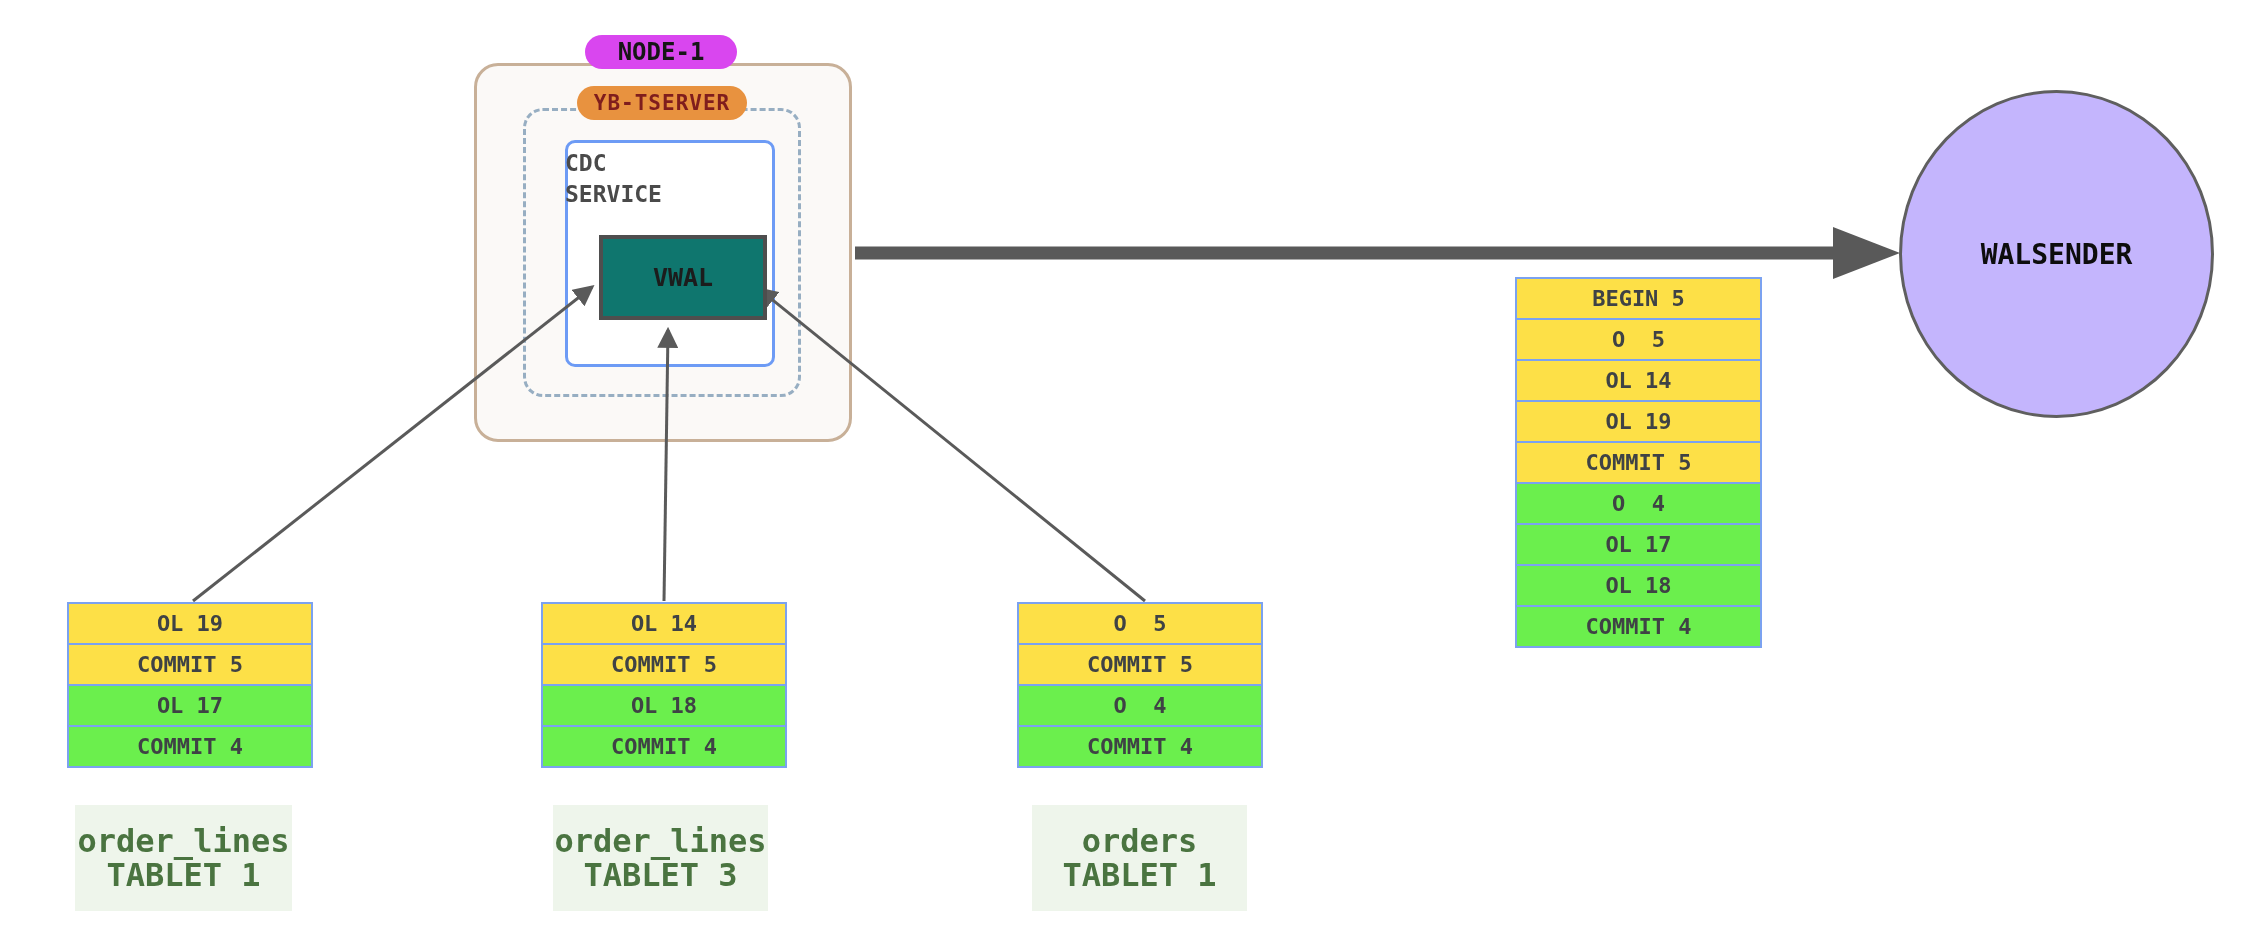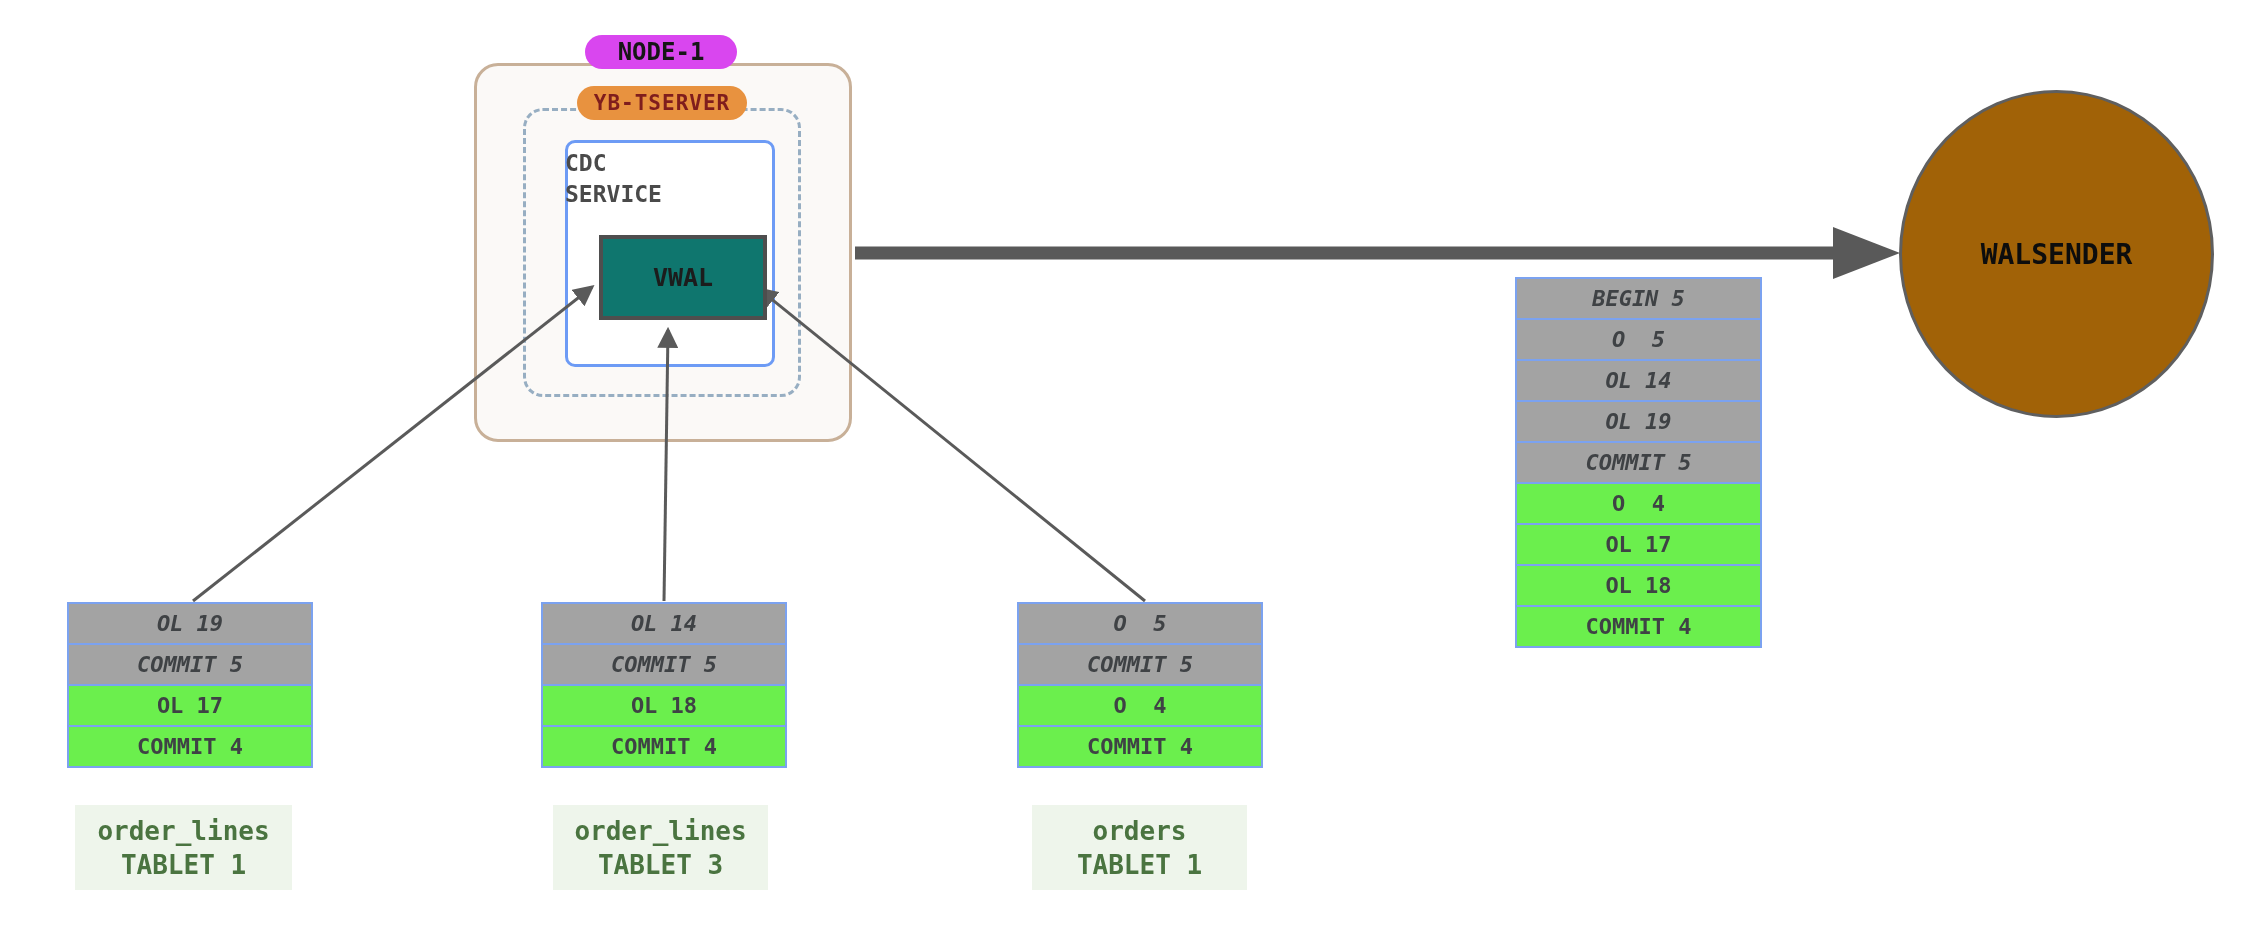--- a/index.html
+++ b/index.html
@@ -42,49 +42,49 @@
   .vwal-box {
     left: 599px; top: 235px; width: 168px; height: 85px;
     background: #0f766e; border: 4px solid #4e4e4e;
     display: flex; align-items: center; justify-content: center;
     font-weight: bold; font-size: 25px; color: #1c1c1c; z-index: 4;
   }
 
   
   .walsender-circle {
     left: 1899px; top: 90px; width: 315px; height: 328px;
-    background: #a16207; border: 3px solid #5f5f5f; border-radius: 50%;
+    background: #c4b5fd; border: 3px solid #5f5f5f; border-radius: 50%;
     display: flex; align-items: center; justify-content: center;
     font-weight: bold; font-size: 28px; color: #0d0d0d; z-index: 3;
   }
 
   
   .stack { display: flex; flex-direction: column; z-index: 4; }
   .rec-row {
     height: 43px; margin-top: -2px;
     border: 2px solid #7ba2f0;
     display: flex; align-items: center; justify-content: center;
     font-weight: bold; font-size: 22px; color: #3f4245;
     white-space: pre;
   }
   .rec-row:first-child { margin-top: 0; }
-  .rec-row.blue  { background: #a3a3a3; font-style: italic; }
+  .rec-row.blue  { background: #fde047; }
   .rec-row.green { background: #6bef4d; }
 
   .merged-stack { left: 1515px; top: 277px; width: 247px; }
   .stack-1 { left: 67px;   top: 602px; width: 246px; }
   .stack-2 { left: 541px;  top: 602px; width: 246px; }
   .stack-3 { left: 1017px; top: 602px; width: 246px; }
 
   
   .tablet-label {
-    top: 805px; height: 85px;
+    top: 805px; height: 106px;
     background: #eef5eb;
     display: flex; flex-direction: column; align-items: center; justify-content: center;
-    font-weight: bold; font-size: 26px; line-height: 34px; color: #4a7440;
+    font-weight: bold; font-size: 32px; line-height: 34px; color: #4a7440;
     text-align: center; z-index: 2;
   }
   .tablet-label-1 { left: 75px;   width: 217px; }
   .tablet-label-2 { left: 553px;  width: 215px; }
   .tablet-label-3 { left: 1032px; width: 215px; }
 
   .arrow-layer { left: 0; top: 0; width: 2254px; height: 950px; z-index: 1; }
 </style>
 </head>
 <body>

